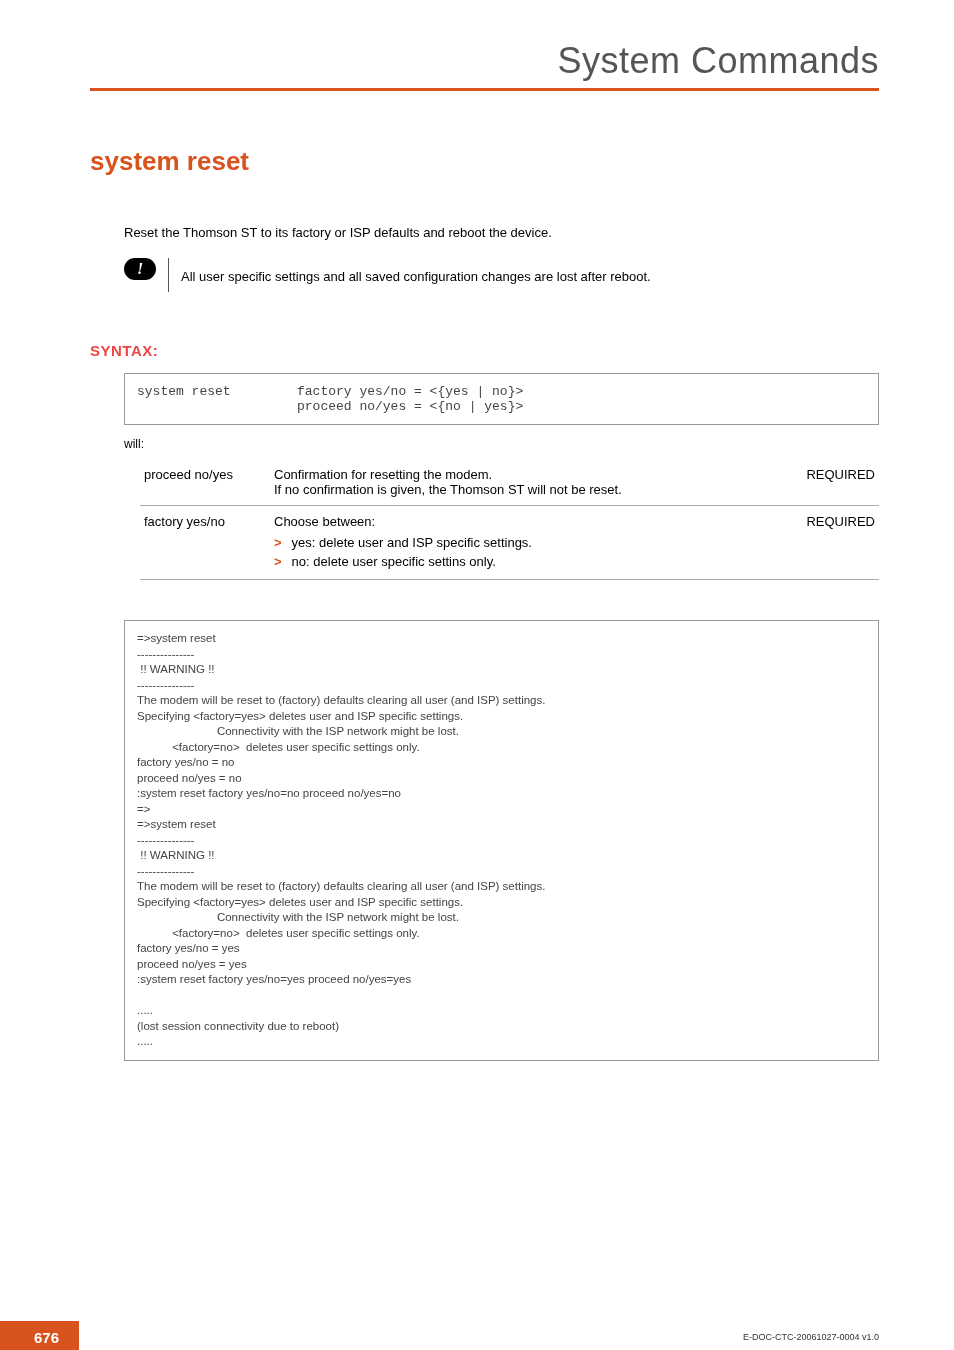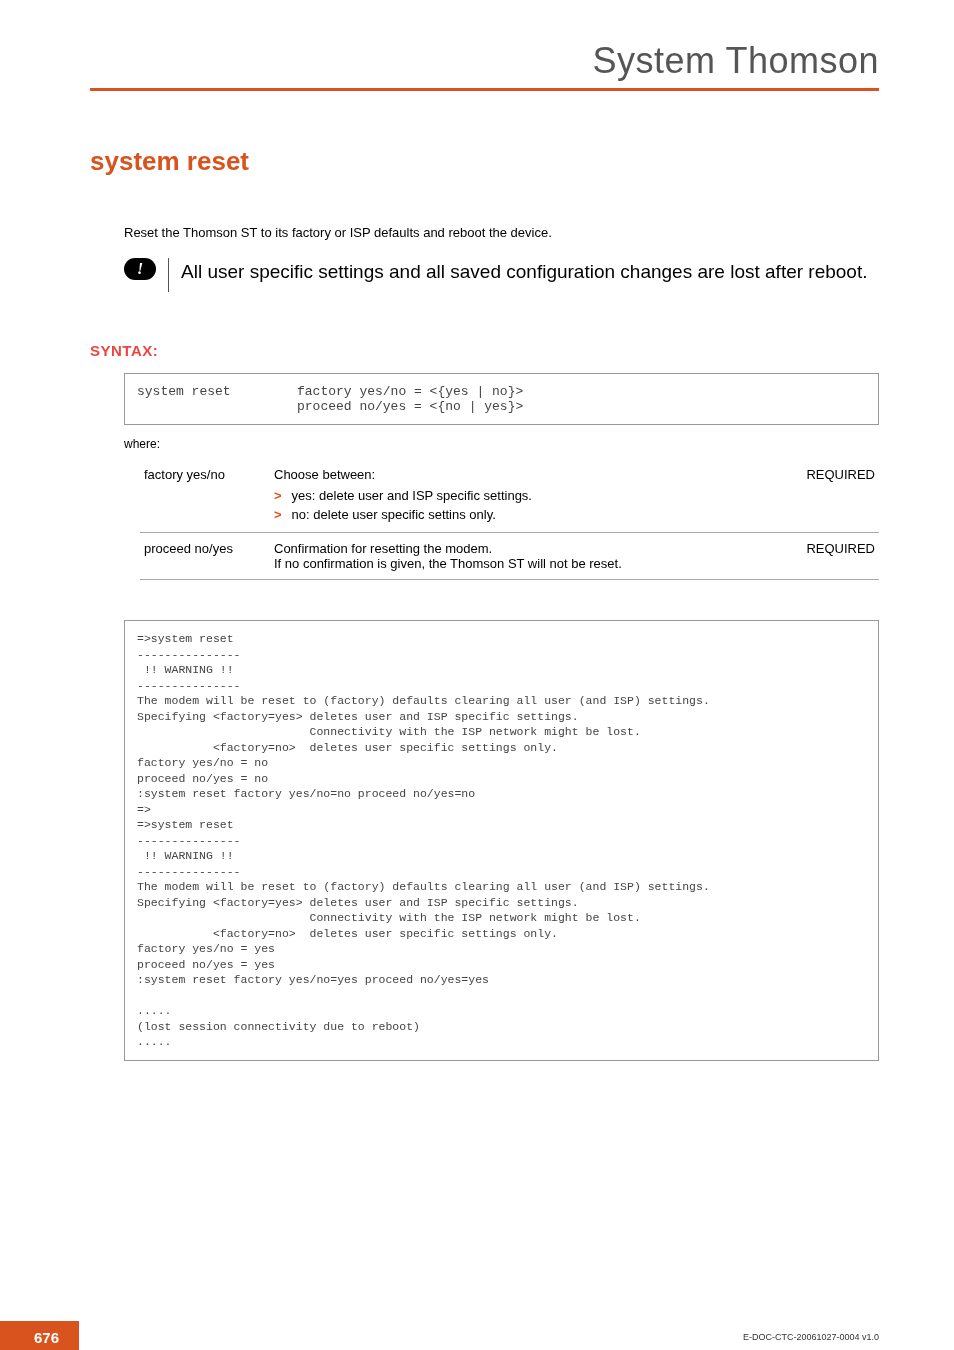--- a/index.html
+++ b/index.html
@@ -61,22 +61,23 @@
     flex: 0 0 auto;
   }
   .callout-sep {
     width: 1px;
     background: #555;
     align-self: stretch;
     margin: 0 12px;
     min-height: 34px;
   }
   .callout-text {
-    font-size: 19px;
+    font-size: 13px;
     padding-top: 3px;
+    margin-top: 8px;
   }
   .section-heading {
     font-size: 15px;
     font-weight: bold;
     color: #ef4444;
     letter-spacing: 0.5px;
     margin: 0 0 14px 0;
   }
   .syntax-box {
     border: 1px solid #999;
@@ -111,21 +112,21 @@
     vertical-align: top;
   }
   .params td.pname { width: 130px; }
   .params td.preq { width: 100px; text-align: right; }
   .bullet-list { margin: 4px 0 0 0; padding: 0; list-style: none; }
   .bullet-list li { padding: 2px 0; }
   .bullet-mark { color: #d9531e; font-weight: bold; margin-right: 10px; }
   .example-box {
     border: 1px solid #999;
     padding: 10px 12px;
-    font-family: Liberation Mono, monospace;
+    font-family: Liberation Sans, sans-serif;
     font-size: 11.5px;
     color: #444;
     white-space: pre;
     line-height: 1.35;
     overflow: hidden;
   }
   .footer {
     display: flex;
     justify-content: space-between;
     align-items: center;
@@ -142,21 +143,21 @@
   .doc-id {
     font-size: 9px;
     color: #333;
   }
 </style>
 </head>
 <body>
 
 <div class="page">
 
-  <div class="header-title">System Thomson</div>
+  <div class="header-title">System Commands</div>
   <hr class="header-rule">
 
   <h1 class="cmd-title">system reset</h1>
 
   <div class="body-indent">
     <div class="intro">Reset the Thomson ST to its factory or ISP defaults and reboot the device.</div>
 
     <div class="callout">
       <div class="exclaim">!</div>
       <div class="callout-sep"></div>
@@ -166,43 +167,43 @@
 
   <div class="section-heading">SYNTAX:</div>
 
   <div class="body-indent">
     <div class="syntax-box">
       <div class="syntax-left">system reset</div>
       <div class="syntax-right">factory yes/no = &lt;{yes | no}&gt;
 proceed no/yes = &lt;{no | yes}&gt;</div>
     </div>
 
-    <div class="where">where:</div>
+    <div class="where">will:</div>
 
     <table class="params">
       <tbody>
           <tr>
+        <td class="pname">proceed no/yes</td>
+        <td>
+          <div>Confirmation for resetting the modem.</div>
+          <div>If no confirmation is given, the Thomson ST will not be reset.</div>
+        </td>
+        <td class="preq">REQUIRED</td>
+      </tr>
+      <tr>
         <td class="pname">factory yes/no</td>
         <td>
           <span>Choose between:</span>
           <ul class="bullet-list">
             <li><span class="bullet-mark">&gt;</span><span>yes: delete user and ISP specific settings.</span></li>
             <li><span class="bullet-mark">&gt;</span><span>no: delete user specific settins only.</span></li>
           </ul>
         </td>
         <td class="preq">REQUIRED</td>
       </tr>
-      <tr>
-        <td class="pname">proceed no/yes</td>
-        <td>
-          <div>Confirmation for resetting the modem.</div>
-          <div>If no confirmation is given, the Thomson ST will not be reset.</div>
-        </td>
-        <td class="preq">REQUIRED</td>
-      </tr>
     </tbody>
       </table>
   </div>
 
   <div style="height:40px"></div>
 
 
   <div class="body-indent">
     <div class="example-box">=&gt;system reset
 ---------------

